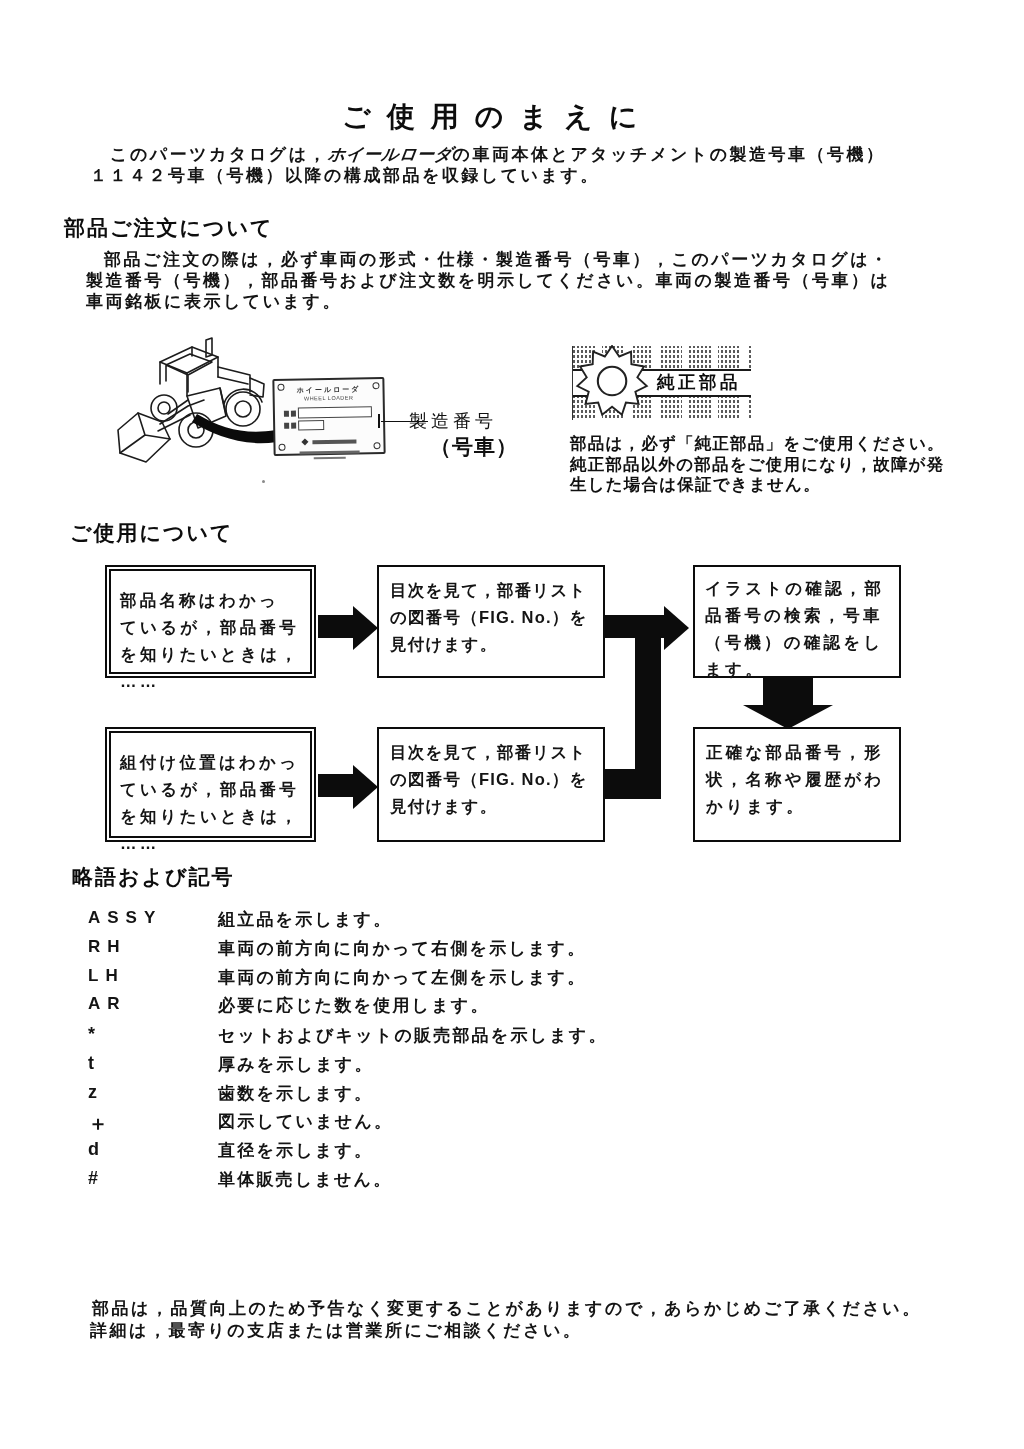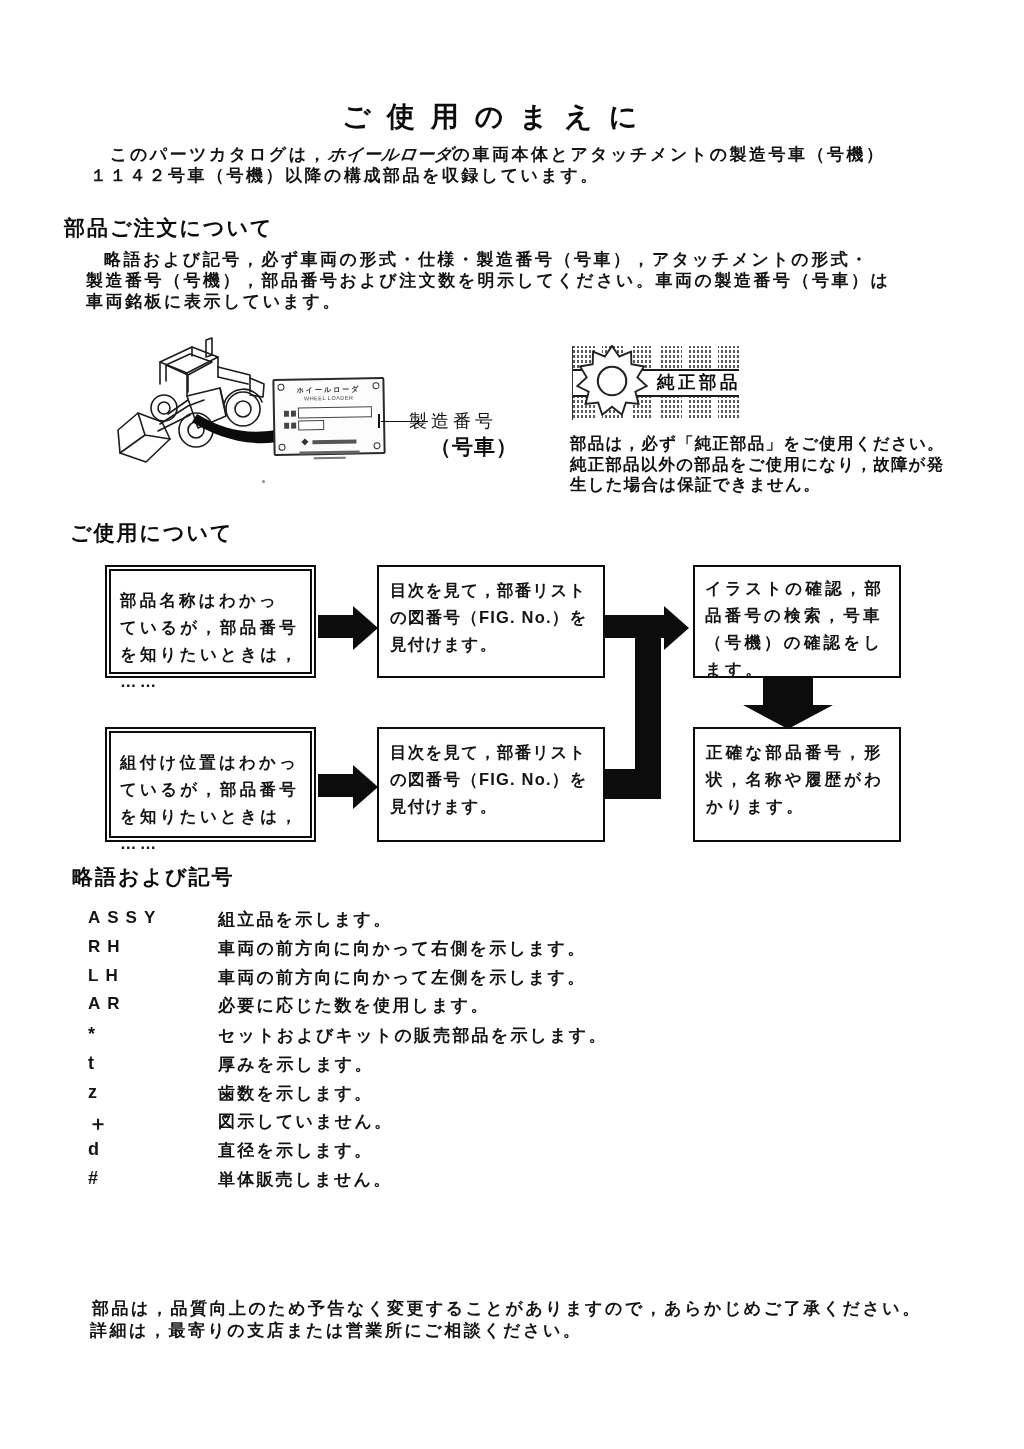--- a/index.html
+++ b/index.html
@@ -30,21 +30,21 @@
   .plate-row{position:absolute;left:9px;right:11px;display:flex;align-items:center;gap:2px;}
   .pbar{background:#444;}
   .pfield{border:1px solid #444;background:#fff;}
   .plate-co{position:absolute;left:0;right:0;text-align:center;}
 
   
   .gen-logo{position:absolute;left:572px;top:346px;width:166px;height:74px;border-left:1.5px solid #333;
     background-image:
       repeating-linear-gradient(90deg, rgba(255,255,255,0) 0 22px, #fff 22px 29px),
       repeating-linear-gradient(0deg, #fff 0 2px, rgba(255,255,255,0) 2px 5px),
-      repeating-linear-gradient(90deg, #5a5a5a 0 2px, #fff 2px 4px);}
+      repeating-linear-gradient(90deg, #5a5a5a 0 2px, #fff 2px 4px); padding-left: 12px;}
   .gen-band{position:absolute;left:0;right:0;top:23px;height:28px;background:#fff;
             border-top:2px solid #1a1a1a;border-bottom:2px solid #1a1a1a;box-sizing:border-box;}
   .gen-text{position:absolute;left:84px;top:24px;font-size:17.5px;font-weight:700;letter-spacing:3.5px;color:#0d0d0d;white-space:nowrap;}
 
   
   .ab-row{position:absolute;left:0;width:1024px;height:22px;}
   .ab-abbr{position:absolute;left:88px;font-size:17px;font-weight:600;letter-spacing:7px;color:#141414;white-space:nowrap;}
   .ab-sym{letter-spacing:0;font-size:18px;}
   .ab-desc{position:absolute;left:218px;font-size:17px;font-weight:600;letter-spacing:2.2px;color:#141414;white-space:nowrap;}
 
@@ -58,21 +58,21 @@
 <div class="page">
 
   <div class="abs title" style="left:342px;top:98px;">ご使用のまえに</div>
 
   <div class="abs body-t" style="left:110px;top:143px;">
     <span>このパーツカタログは，</span><span class="logo-jp">ホイールローダ</span><span>の車両本体とアタッチメントの製造号車（号機）</span>
   </div>
   <div class="abs body-t" style="left:90px;top:164px;">１１４２号車（号機）以降の構成部品を収録しています。</div>
 
   <div class="abs h2" style="left:64px;top:214px;">部品ご注文について</div>
-  <div class="abs body-t" style="left:104px;top:248px;">略語および記号，必ず車両の形式・仕様・製造番号（号車），アタッチメントの形式・</div>
+  <div class="abs body-t" style="left:104px;top:248px;">部品ご注文の際は，必ず車両の形式・仕様・製造番号（号車），このパーツカタログは・</div>
   <div class="abs body-t" style="left:86px;top:269px;">製造番号（号機），部品番号および注文数を明示してください。車両の製造番号（号車）は</div>
   <div class="abs body-t" style="left:86px;top:290px;">車両銘板に表示しています。</div>
 
   <svg class="abs" style="left:100px;top:334px;" width="185" height="135" viewBox="0 0 185 135">
     <g fill="none" stroke="#1c1c1c" stroke-width="1.6" stroke-linejoin="round" stroke-linecap="round">
       <path d="M106,6 l6,-2 0,17 -6,2 z"></path>
       <path d="M60,28 L92,13 118,23 87,39 z"></path>
       <path d="M60,28 l0,22 M87,39 l0,23 M118,23 l0,20 M92,13 l0,9"></path>
       <path d="M66,31 L90,20 112,28 88,41 z M66,31 l0,16 M88,41 l0,17"></path>
       <path d="M118,33 l32,8 0,17 M150,41 l0,17"></path>

